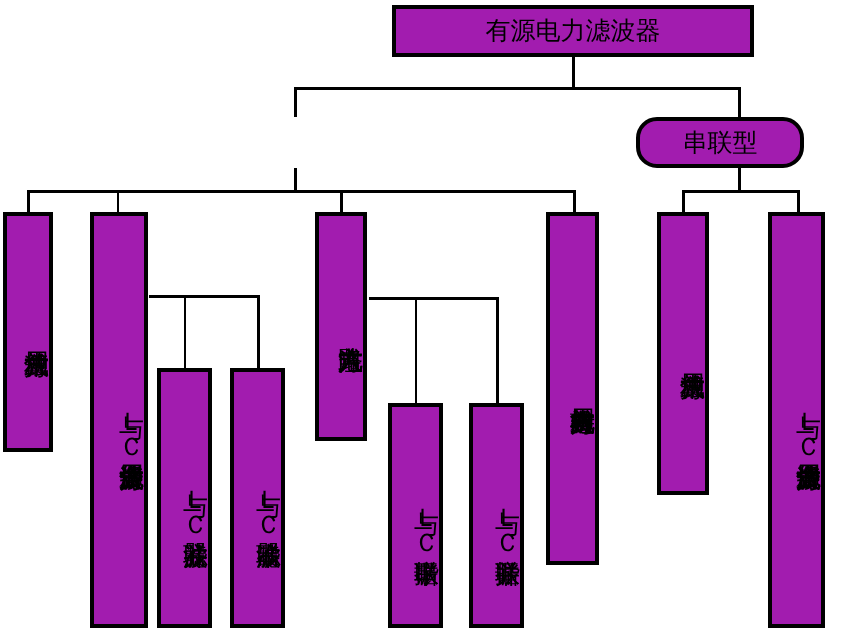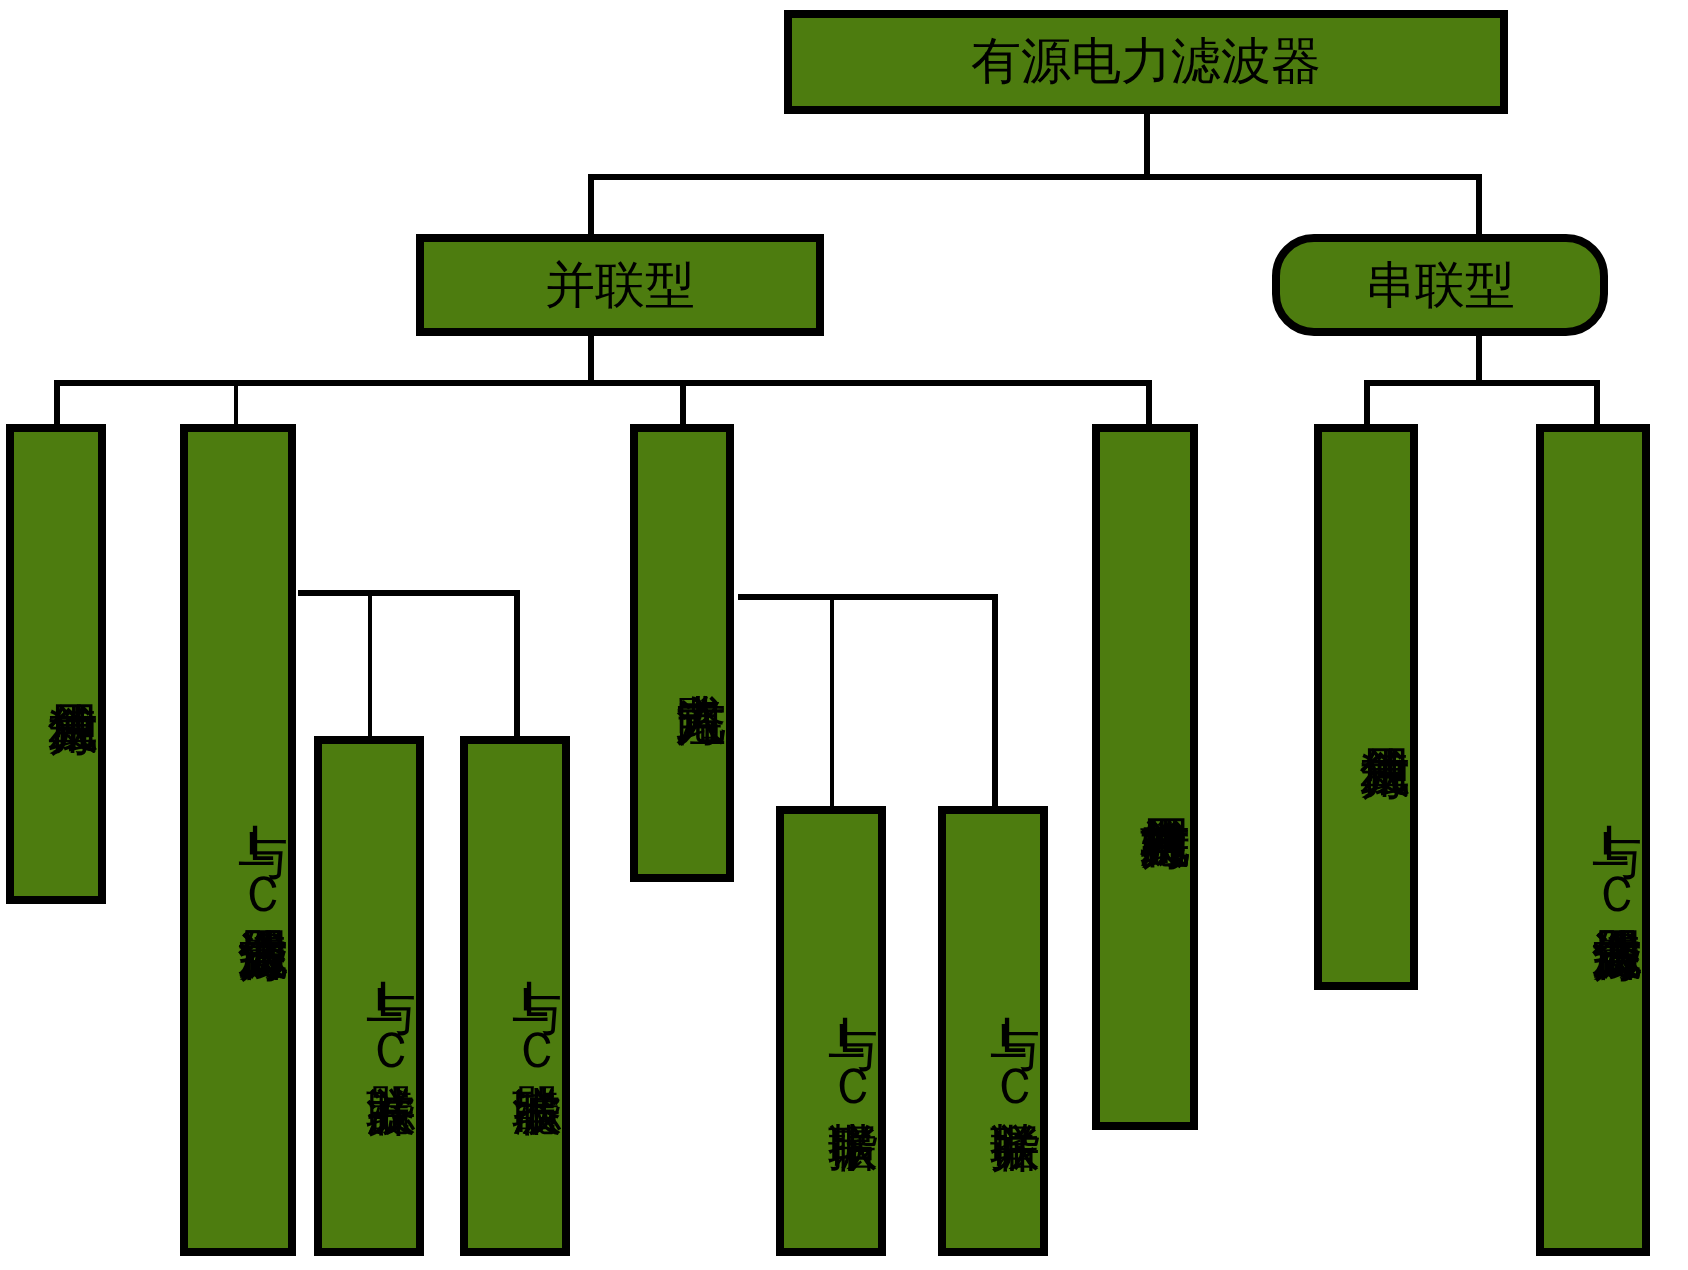--- a/index.html
+++ b/index.html
@@ -12,21 +12,21 @@
     width: 844px;
     height: 635px;
     background: #ffffff;
     font-family: "DejaVu Serif", "Liberation Serif", serif;
     overflow: hidden;
   }
   .node {
     position: absolute;
     box-sizing: border-box;
     border: 4px solid #000000;
-    background: #4d7c0f;
+    background: #a21caf;
     display: flex;
     align-items: center;
     justify-content: center;
     color: #000000;
     line-height: 1.02;
     letter-spacing: 0px;
   }
   .node-h {
     
     font-size: 25px;
@@ -89,23 +89,20 @@
   <div class="line line-v thick" style="left:738px; top:168px; height:23px;"></div>
 
   <div class="line line-h thick" style="left:682px; top:190px; width:117px;"></div>
   <div class="line line-v thick" style="left:682px; top:190px; height:22px;"></div>
   <div class="line line-v thick" style="left:797px; top:190px; height:22px;"></div>
 
   <div class="node node-h" style="left:392px; top:5px; width:362px; height:52px;">
     <span class="txt">有源电力滤波器</span>
   </div>
 
-  <div class="node node-h" style="left:208px; top:117px; width:204px; height:51px;">
-    <span class="txt">并联型</span>
-  </div>
 
   <div class="node node-h" style="left:636px; top:117px; width:168px; height:51px;border-radius:21px;">
     <span class="txt">串联型</span>
   </div>
 
   <div class="node node-v" style="left:3px; top:212px; width:50px; height:240px;">
     <span class="txt">单独使用方式</span>
   </div>
 
   <div class="node node-v" style="left:90px; top:212px; width:58px; height:416px;">

